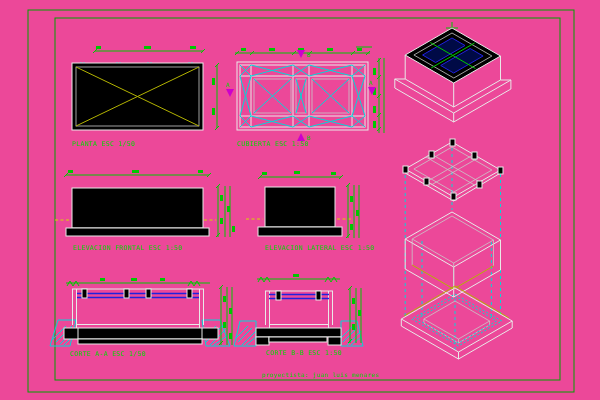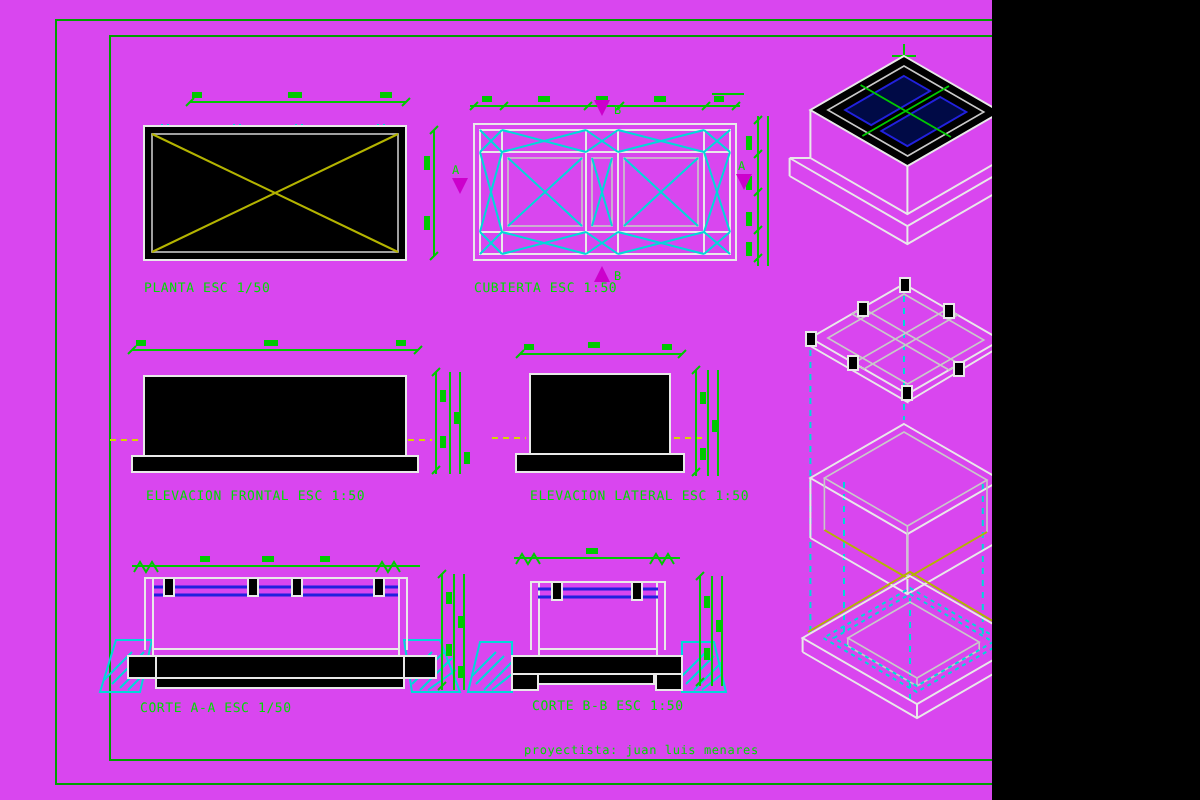--- a/index.html
+++ b/index.html
@@ -1,16 +1,16 @@
 <!DOCTYPE html>
 <html><head>
 <meta charset="utf-8">
 <style>
   html,body{margin:0;padding:0;background:#000;}
-  .canvas{position:relative;width:496px;height:400px;background:#d946ef;overflow:hidden;}
+  .canvas{position:relative;width:600px;height:400px;background:#ec4899;overflow:hidden;}
   svg{display:block}
   .bord{stroke:#00a000;stroke-width:1;fill:none}
   .w{stroke:#e9e9e9;stroke-width:1;fill:none}
   .wt{stroke:#c9c9c9;stroke-width:.8;fill:none}
   .wf{stroke:#e9e9e9;stroke-width:1;fill:#000}
   .g{stroke:#00c800;stroke-width:1;fill:none}
   .blob{fill:#00c800}
   .c{stroke:#00d9d9;stroke-width:1;fill:none}
   .cd{stroke-dasharray:4 3}
   .pd{stroke-dasharray:3 3}

